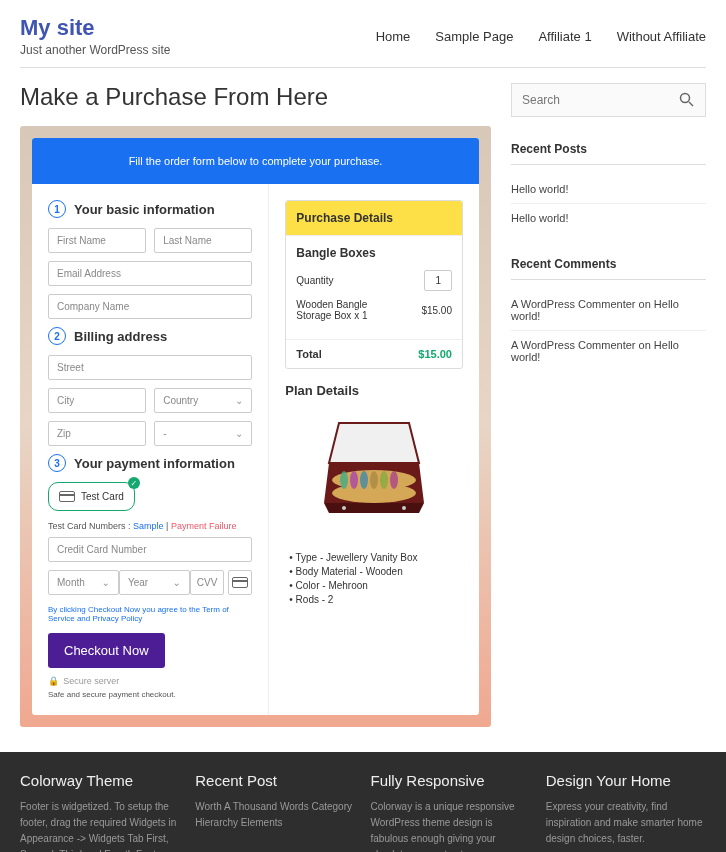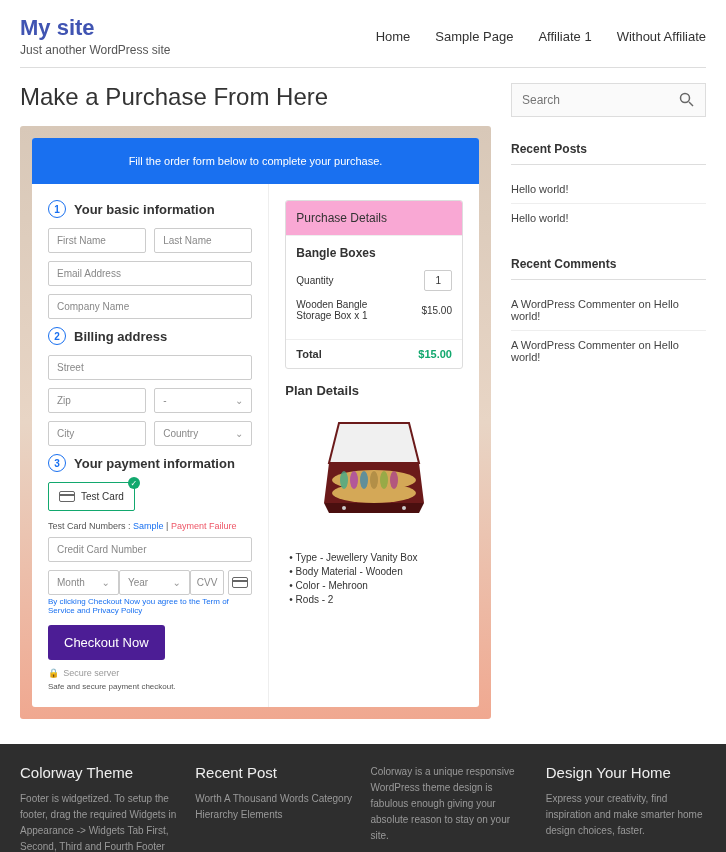--- a/index.html
+++ b/index.html
@@ -21,39 +21,39 @@
 .order-left{flex:1.15;padding:16px;border-right:1px solid #eee}
 .order-right{flex:1;padding:16px}
 .sect{display:flex;align-items:center;gap:8px;margin-bottom:10px;margin-top:6px}
 .sect:first-child{margin-top:0}
 .circle{width:18px;height:18px;border:1.5px solid #1970f0;border-radius:50%;display:flex;align-items:center;justify-content:center;color:#1970f0;font-size:10px;font-weight:600}
 .sect-title{font-weight:700;font-size:13px}
 .row{display:flex;gap:8px;margin-bottom:8px}
 .inp{flex:1;border:1px solid #ccc;padding:6px 8px;font-size:10px;color:#888;background:#fff;border-radius:2px}
 .sel{flex:1;border:1px solid #ccc;padding:6px 8px;font-size:10px;color:#888;background:#fff;border-radius:2px;display:flex;justify-content:space-between;align-items:center}
 .sel::after{content:"⌄";color:#999;font-size:10px}
-.card-box{border:1.5px solid #12a86e;padding:8px 10px;display:inline-flex;align-items:center;gap:6px;font-size:10px;position:relative;margin-bottom:10px;border-radius:2px}
+.card-box{border:1.5px solid #12a86e;padding:8px 10px;display:inline-flex;align-items:center;gap:6px;font-size:10px;position:relative;margin-bottom:10px;border-radius:10px}
 .card-box::after{content:"✓";position:absolute;top:-6px;right:-6px;background:#12a86e;color:#fff;width:12px;height:12px;border-radius:50%;font-size:8px;display:flex;align-items:center;justify-content:center}
 .card-ic{width:16px;height:11px;border:1px solid #666;border-radius:2px;position:relative}
 .card-ic::before{content:"";position:absolute;top:2px;left:0;right:0;height:2px;background:#666}
 .tiny{font-size:9px;color:#555;margin-bottom:6px}
 .tiny .lnk{color:#1970f0}
 .tiny .lnk2{color:#e56}
-.cvv-row{display:flex;gap:0;margin-bottom:2px}
+.cvv-row{display:flex;gap:0;margin-bottom:10px}
 .cvv-row .sel{flex:1}
 .cvv-box{flex:1;display:flex;gap:4px}
 .cvv-inp{flex:1;border:1px solid #ccc;padding:6px;font-size:10px;color:#888;border-radius:2px}
 .cvv-ic{width:24px;border:1px solid #ccc;border-radius:2px;display:flex;align-items:center;justify-content:center}
 .terms{font-size:8px;color:#555;margin-bottom:10px}
 .terms span{color:#1970f0}
 .checkout{background:#4c1d95;color:#fff;padding:10px 16px;font-size:13px;border:none;border-radius:3px;cursor:pointer;margin-bottom:8px}
 .secure{font-size:9px;color:#999;display:flex;align-items:center;gap:4px;margin-bottom:4px}
 .safe{font-size:8px;color:#555}
 .pd-box{border:1px solid #ddd;border-radius:3px;overflow:hidden;margin-bottom:14px}
-.pd-head{background:#f9a8d4;padding:10px;font-size:12px;font-weight:400;border-bottom:1px solid #eee}
+.pd-head{background:#fde047;padding:10px;font-size:12px;font-weight:700;border-bottom:1px solid #eee}
 .pd-body{padding:10px}
 .pd-title{font-weight:600;font-size:12px;margin-bottom:10px}
 .pd-row{display:flex;justify-content:space-between;align-items:center;font-size:10px;margin-bottom:8px}
 .qty{border:1px solid #ccc;padding:4px 10px;font-size:10px;border-radius:2px}
 .pd-total{display:flex;justify-content:space-between;padding:8px 10px;border-top:1px solid #eee;font-size:11px;font-weight:600}
 .pd-total .price{color:#12a86e}
 .plan-title{font-weight:600;font-size:13px;margin-bottom:10px}
 .plan-image{display:flex;justify-content:center;align-items:center;margin-bottom:14px}
 .plan-image svg{width:120px;height:130px}
 .plan-list{list-style:none;padding-left:4px}
@@ -117,29 +117,29 @@
                 </div>
 
               <div class="sect">
                   <div class="circle">2</div>
                   <div class="sect-title">Billing address</div>
                 </div>
               <div class="row">
                   <div class="inp">Street</div>
                 </div>
               <div class="row">
+                <div class="inp">City</div>
+                <div class="sel">
+                    <span>Country</span>
+                  </div>
+              </div>
+              <div class="row">
                 <div class="inp">Zip</div>
                 <div class="sel">
                     <span>-</span>
-                  </div>
-              </div>
-              <div class="row">
-                <div class="inp">City</div>
-                <div class="sel">
-                    <span>Country</span>
                   </div>
               </div>
 
               <div class="sect">
                   <div class="circle">3</div>
                   <div class="sect-title">Your payment information</div>
                 </div>
               <div class="card-box">
                 <div class="card-ic"></div>
                 <span>Test Card</span>
@@ -247,20 +247,21 @@
     <div class="footer-cols">
       <div class="fc">
           <div class="fc-title">Colorway Theme</div>
           <div class="fc-text">Footer is widgetized. To setup the footer, drag the required Widgets in Appearance -&gt; Widgets Tab First, Second, Third and Fourth Footer Widget</div>
         </div>
       <div class="fc">
           <div class="fc-title">Recent Post</div>
           <div class="fc-text">Worth A Thousand Words Category Hierarchy Elements</div>
         </div>
       <div class="fc">
+          <div class="fc-title">Fully Responsive</div>
           <div class="fc-text">Colorway is a unique responsive WordPress theme design is fabulous enough giving your absolute reason to stay on your site.</div>
         </div>
       <div class="fc">
           <div class="fc-title">Design Your Home</div>
           <div class="fc-text">Express your creativity, find inspiration and make smarter home design choices, faster.</div>
         </div>
     </div>
 
   </div>
 </div>

